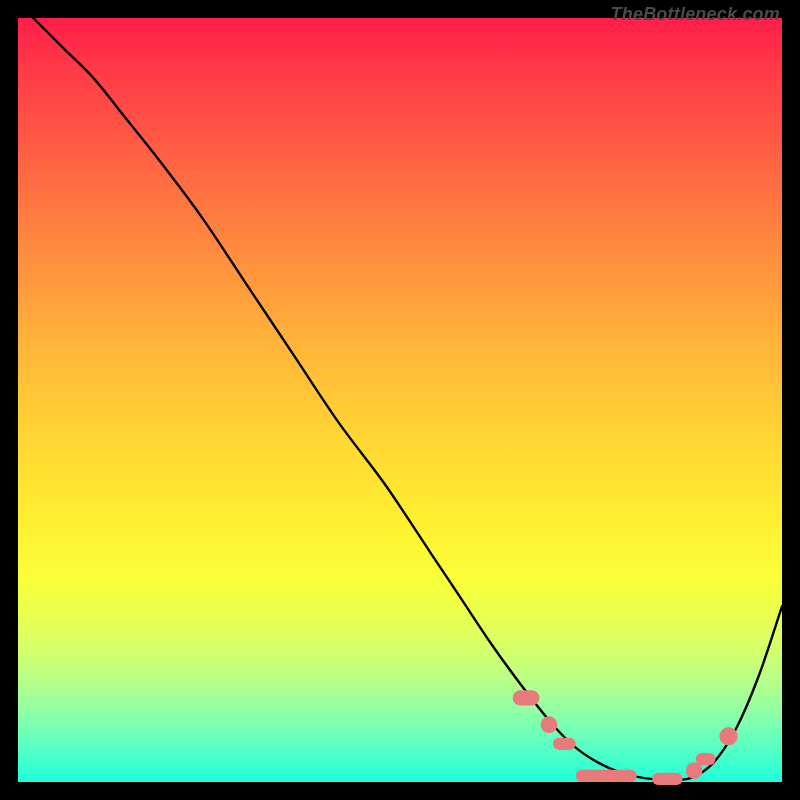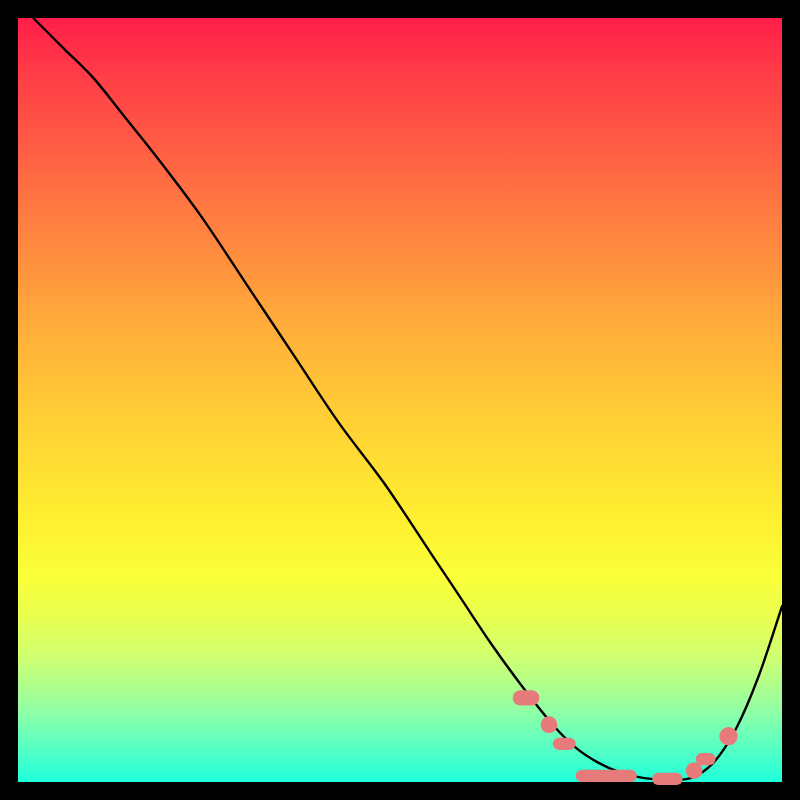--- a/index.html
+++ b/index.html
@@ -29,20 +29,21 @@
   }
   svg.curve{position:absolute;left:18px;top:18px;width:764px;height:764px;overflow:visible}
   .dot{fill:#e77b7b}
   .pill{fill:#e77b7b}
 </style>
 </head>
 <body>
 
 <div class="frame">
   <div class="plot"></div>
+  <div class="watermark">TheBottleneck.com</div>
   <svg class="curve" viewBox="0 0 764 764">
     <path id="curve-path" fill="none" stroke="#000" stroke-width="2.4" stroke-linecap="round" d="M 15.280000000000001 0 C 20.373333333333335 5.0933333333333435 35.65333333333333 20.37333333333339 45.839999999999996 30.56000000000006 C 56.026666666666664 40.74666666666673 66.21333333333334 49.660000000000004 76.4 61.120000000000005 C 86.58666666666667 72.58 96.77333333333334 86.58666666666672 106.96000000000001 99.32000000000005 C 117.14666666666668 112.05333333333338 124.78666666666665 120.96666666666665 137.51999999999998 137.51999999999998 C 150.2533333333333 154.0733333333333 168.07999999999998 176.9933333333333 183.35999999999999 198.64 C 198.64 220.28666666666666 213.92 244.48 229.2 267.4 C 244.48 290.32 259.76 313.23999999999995 275.03999999999996 336.15999999999997 C 290.31999999999994 359.08 305.6 383.27333333333337 320.88 404.92 C 336.15999999999997 426.56666666666666 351.43999999999994 444.3933333333333 366.71999999999997 466.03999999999996 C 382 487.6866666666666 399.82666666666665 515.6999999999999 412.56 534.8 C 425.29333333333335 553.9 432.9333333333333 565.36 443.11999999999995 580.64 C 453.3066666666666 595.92 463.49333333333334 611.8366666666667 473.68 626.48 C 483.8666666666667 641.1233333333333 494.05333333333334 655.13 504.24 668.5 C 514.4266666666666 681.87 525.8866666666667 696.5133333333333 534.8 706.7 C 543.7133333333333 716.8866666666668 550.08 723.2533333333333 557.72 729.62 C 565.36 735.9866666666667 573 740.698 580.64 744.9 C 588.28 749.102 595.9200000000001 752.2853333333334 603.5600000000001 754.832 C 611.2 757.3786666666666 618.84 759.034 626.48 760.18 C 634.12 761.3259999999999 641.76 761.708 649.4 761.708 C 657.04 761.708 664.6800000000001 762.9813333333333 672.32 760.18 C 679.96 757.3786666666666 687.6 753.1766666666666 695.24 744.9 C 702.88 736.6233333333333 710.52 725.1633333333333 718.16 710.52 C 725.8 695.8766666666667 733.4399999999999 677.4133333333333 741.0799999999999 657.04 C 748.7199999999999 636.6666666666666 760.18 599.74 764 588.28"></path>
     <g id="markers">
         <rect x="494.69" y="672.32" width="26.740000000000002" height="15.280000000000001" rx="7.640000000000001" class="pill"></rect>
         <circle cx="530.98" cy="706.7" r="8.404000000000002" class="dot"></circle>
         <rect x="534.8" y="719.688" width="22.919999999999998" height="12.224" rx="6.112" class="pill"></rect>
         <rect x="557.72" y="751.7760000000001" width="61.120000000000005" height="12.224" rx="6.112" class="pill"></rect>
         <rect x="634.12" y="754.832" width="30.560000000000002" height="12.224" rx="6.112" class="pill"></rect>
         <circle cx="676.14" cy="752.54" r="8.404000000000002" class="dot"></circle>
         <rect x="677.668" y="734.9680000000001" width="19.864" height="12.224" rx="6.112" class="pill"></rect>

